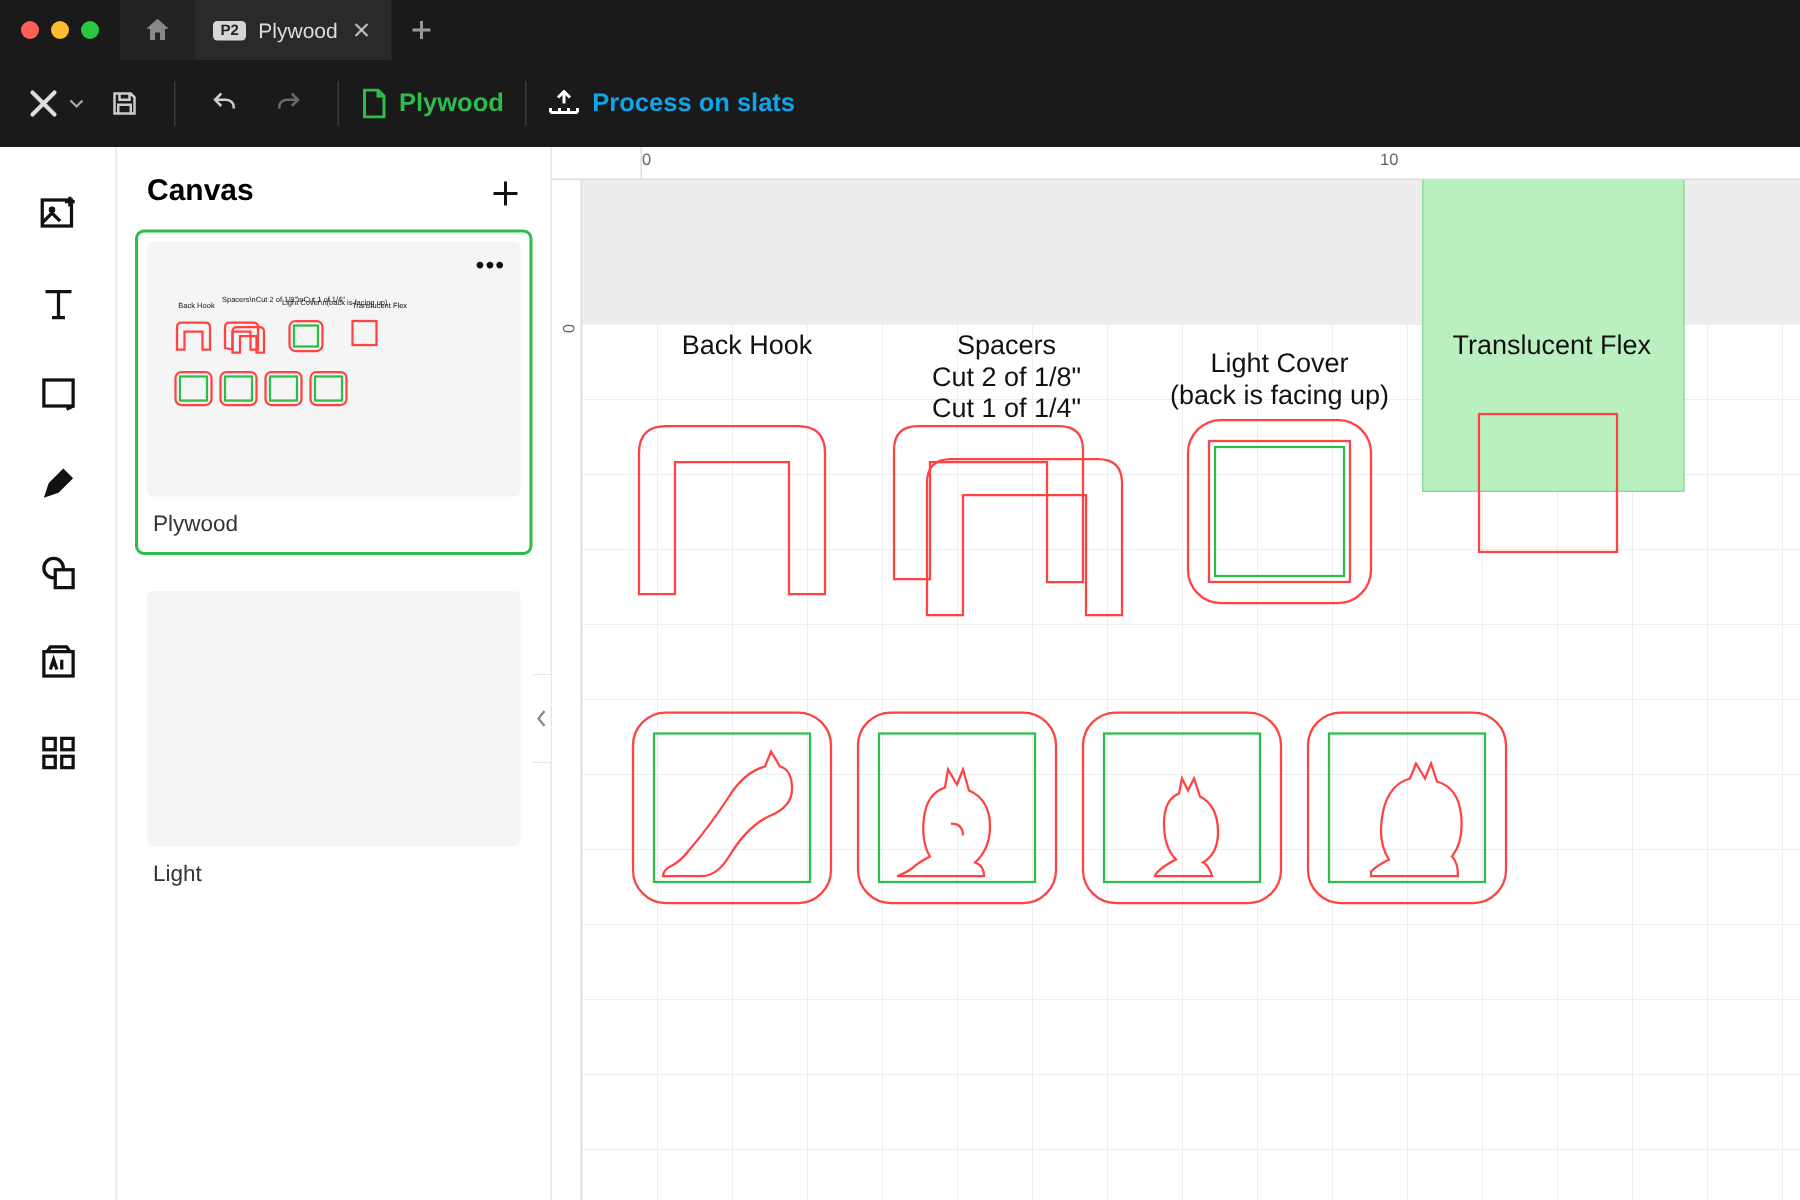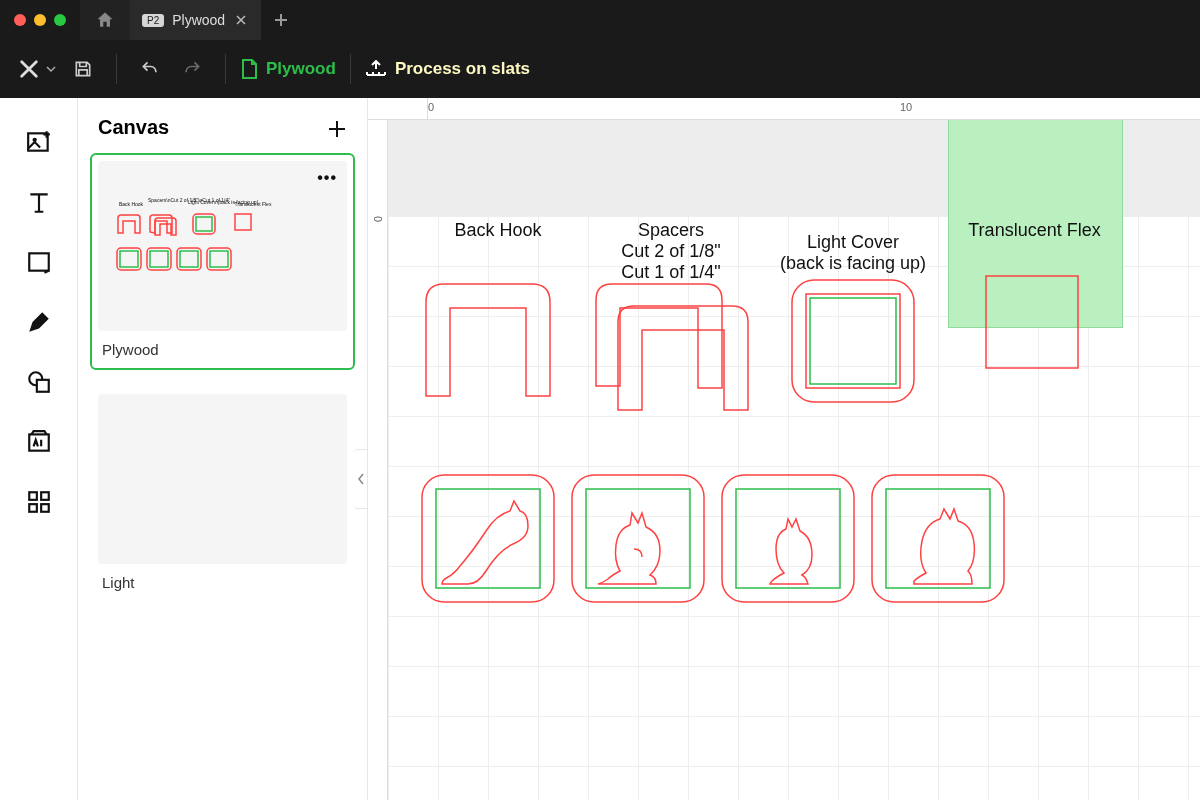--- a/index.html
+++ b/index.html
@@ -7,32 +7,32 @@
 
   
   .titlebar { height: 40px; background: #1a1a1a; display: flex; align-items: center; }
   .win-btns { display: flex; gap: 8px; padding: 0 14px; }
   .win-dot { width: 12px; height: 12px; border-radius: 50%; }
   .win-close { background: #ff5f57; }
   .win-min  { background: #febc2e; }
   .win-max  { background: #28c840; }
   .home-btn { width: 50px; height: 40px; display:flex; align-items:center; justify-content:center; color:#888; background:#222; }
   .tab { display:flex; align-items:center; gap:8px; padding:0 12px; height:40px; background:#2a2a2a; color:#ddd; }
-  .tab-badge { background:#d6d6d6; color:#222; font-size:10px; font-weight:400; border-radius:3px; padding:1px 5px; }
+  .tab-badge { background:#d6d6d6; color:#222; font-size:10px; font-weight:700; border-radius:3px; padding:1px 5px; }
   .tab-title { font-size:14px; }
   .tab-close { color:#bbb; padding:0 2px; }
   .add-tab { width:40px; display:flex; align-items:center; justify-content:center; color:#888; }
 
   
   .toolbar { height: 58px; background: #1a1a1a; display:flex; align-items:center; color:#ccc; padding:0 14px; gap:4px; }
   .tool-group { display:flex; align-items:center; gap:6px; }
   .tool-btn { width:38px; height:38px; display:flex; align-items:center; justify-content:center; border-radius:4px; }
   .tool-sep { width:1px; height:30px; background:#3a3a3a; margin: 0 10px; }
   .material-btn { display:flex; align-items:center; gap:8px; font-size:17px; font-weight:600; color:#2dbd4b; }
-  .process-btn { display:flex; align-items:center; gap:8px; font-size:17px; font-weight:600; color:#fef9c3; }
+  .process-btn { display:flex; align-items:center; gap:8px; font-size:17px; font-weight:600; color:#0ea5e9; }
 
   
   .main { display:flex; height: calc(800px - 40px - 58px); }
 
   .tool-rail { width: 78px; border-right: 1px solid #e6e6e6; display:flex; flex-direction:column; align-items:center; gap:28px; padding-top:28px; }
   .rail-btn { width:32px; height:32px; display:flex; align-items:center; justify-content:center; color:#111; }
 
   .side-panel { width: 290px; border-right: 1px solid #e6e6e6; background:#fff; display:flex; flex-direction:column; position:relative; }
   .side-head { display:flex; align-items:flex-end; justify-content:space-between; padding:18px 20px 14px; }
   .side-title { font-size:20px; font-weight:700; }
@@ -272,21 +272,21 @@
       <svg width="8" height="12" viewBox="0 0 8 12">
           <path fill="none" stroke="#888" stroke-width="1.5" d="M6 1L2 6l4 5"></path>
         </svg>
     </div>
   </div>
 
   <div class="workspace">
     <div class="ruler-corner"></div>
     <div class="ruler-h">
       <span class="tick" style="left:0px;">0</span>
-      <span class="tick" style="left:472px;">10</span>
+      <span class="tick" style="left:492px;">10</span>
     </div>
     <div class="ruler-v">
       <span class="tick" style="top:96px;">0</span>
     </div>
 
     <div class="canvas-area">
       <div class="sheet">
 
         <div class="sel-box" style="left:560px; top:-98px; width:175px; height:210px;"></div>
 

